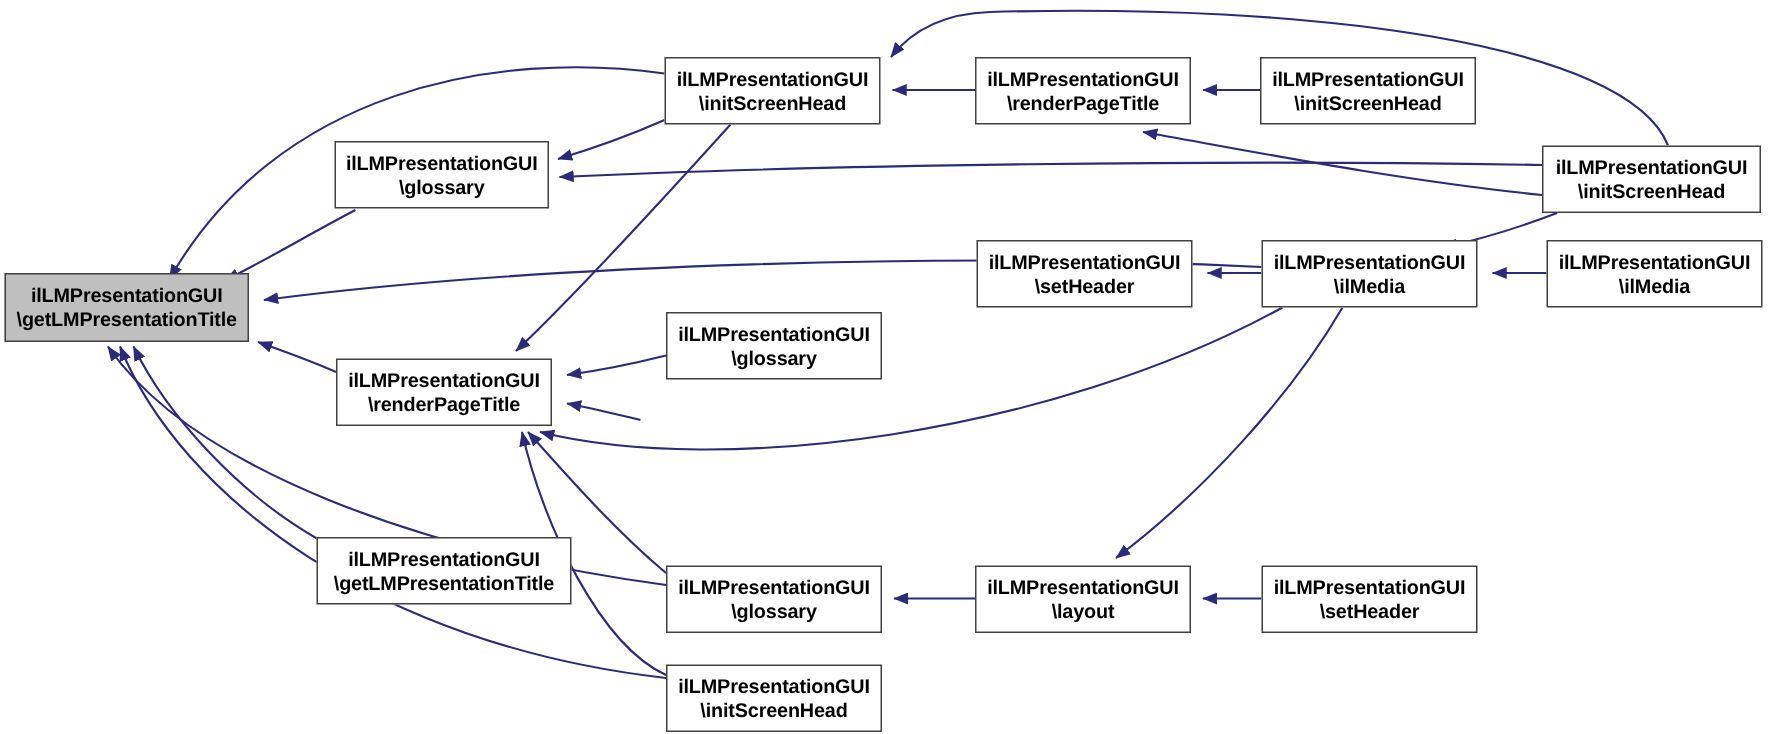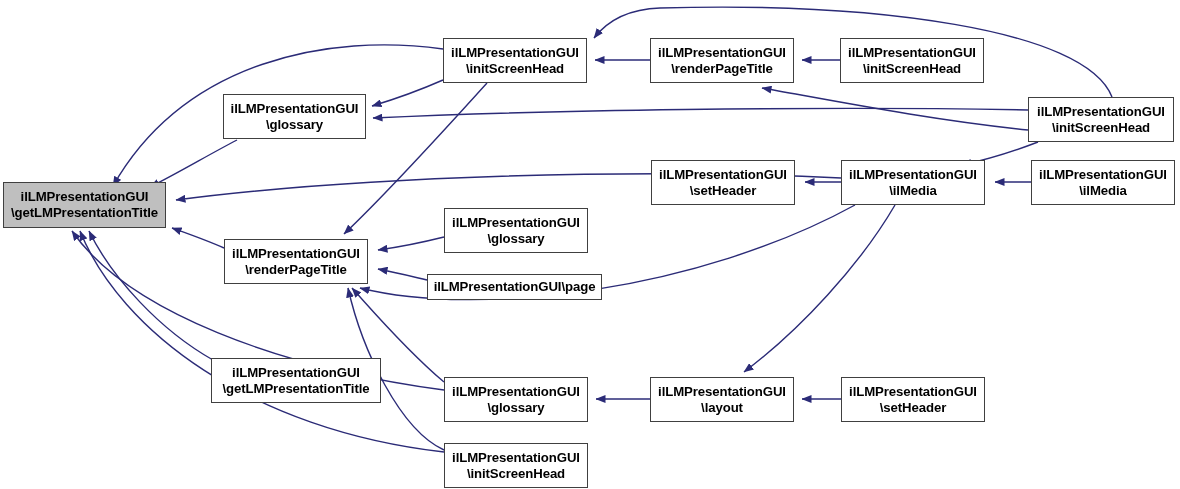--- a/index.html
+++ b/index.html
@@ -147,23 +147,20 @@
   <div class="node" style="left:444px;top:208px;width:144px;height:45px;">
     <span class="l1">ilLMPresentationGUI</span>
     <span class="l2">\glossary</span>
   </div>
 
   <div class="node" style="left:224px;top:239px;width:144px;height:45px;">
     <span class="l1">ilLMPresentationGUI</span>
     <span class="l2">\renderPageTitle</span>
   </div>
 
-  <div class="node" style="left:427px;top:274px;width:175px;height:26px;">
-    <span class="l1">ilLMPresentationGUI\page</span>
-  </div>
 
   <div class="node" style="left:211px;top:358px;width:170px;height:45px;">
     <span class="l1">ilLMPresentationGUI</span>
     <span class="l2">\getLMPresentationTitle</span>
   </div>
 
   <div class="node" style="left:444px;top:377px;width:144px;height:45px;">
     <span class="l1">ilLMPresentationGUI</span>
     <span class="l2">\glossary</span>
   </div>

